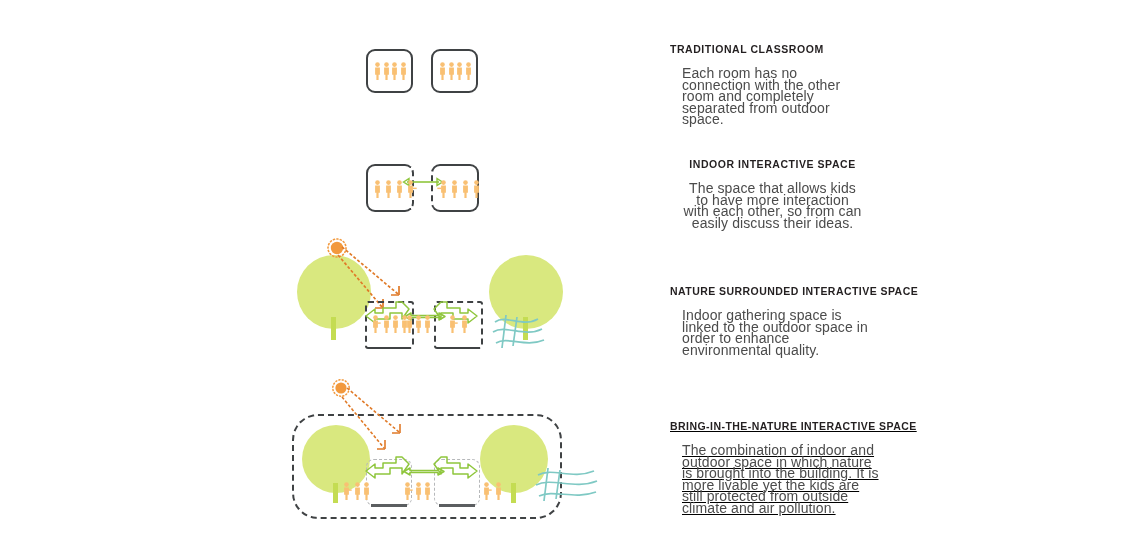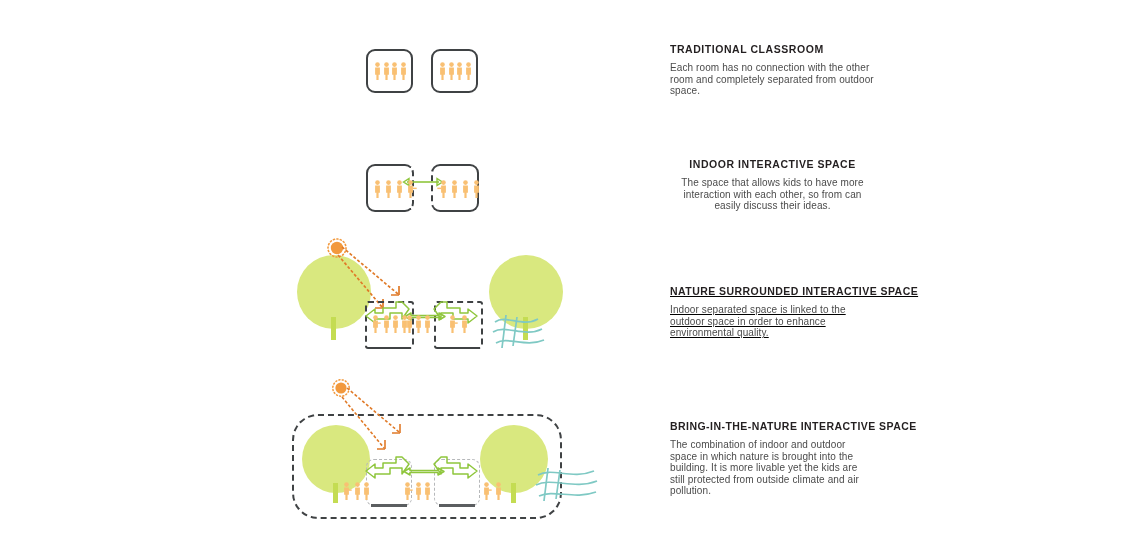--- a/index.html
+++ b/index.html
@@ -7,23 +7,23 @@
   .stage{position:absolute;left:0;top:4px;width:936px;height:540px;}
 
   
   .txt{position:absolute;left:670px;width:205px;}
   .txt .ttl{
     font-size:10.5px;font-weight:bold;color:#231f20;letter-spacing:.55px;
     text-transform:uppercase;line-height:13px;margin:0 0 6px 0;white-space:nowrap;
   }
   .txt .ttl.wide{letter-spacing:.45px;}
   .txt .bd{
-    font-size:10px;color:#4b4b4b;line-height:11.6px;letter-spacing:.1px;margin:0;
-  }
-  .r1{top:39px;} .r2{top:154px;text-align:center;} .r3{top:281px;text-decoration:underline;} .r4{top:416px;}
+    font-size:14px;color:#4b4b4b;line-height:11.6px;letter-spacing:.1px;margin:12px;
+  }
+  .r1{top:39px;} .r2{top:154px;text-align:center;} .r3{top:281px;} .r4{top:416px;}
 
   
   .dia{position:absolute;left:0;top:0;}
 
   
   .room{position:absolute;box-sizing:border-box;}
   .room.solid{border:2.2px solid #3f4244;border-radius:9px;}
   .room.open-r{
     border:2.2px solid #3f4244;border-radius:9px;
     border-right:2.2px dashed #3f4244;
@@ -364,21 +364,21 @@
     <p class="bd">Each room has no connection with the other room and completely separated from outdoor space.</p>
   </div>
 
   <div class="txt r2">
     <p class="ttl">INDOOR INTERACTIVE SPACE</p>
     <p class="bd">The space that allows kids to have more interaction with each other, so from can easily discuss their ideas.</p>
   </div>
 
   <div class="txt r3" style="width:240px;">
     <p class="ttl wide">NATURE SURROUNDED INTERACTIVE SPACE</p>
-    <p class="bd" style="width:195px;">Indoor separated space is linked to the outdoor space in order to enhance environmental quality.</p>
-  </div>
-
-  <div class="txt r4" style="width:245px;">
+    <p class="bd" style="width:195px;">Indoor gathering space is linked to the outdoor space in order to enhance environmental quality.</p>
+  </div>
+
+  <div class="txt r4" style="width:245px;text-decoration:underline;">
     <p class="ttl wide">BRING-IN-THE-NATURE INTERACTIVE SPACE</p>
     <p class="bd" style="width:200px;">The combination of indoor and outdoor space in which nature is brought into the building. It is more livable yet the kids are still protected from outside climate and air pollution.</p>
   </div>
 
 </div>
 
 </body></html>

